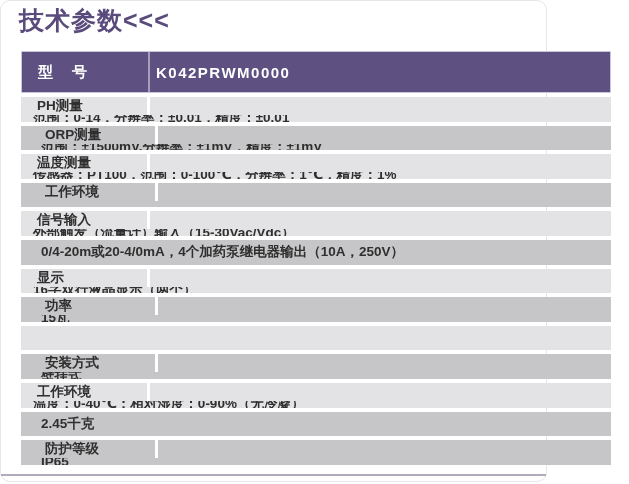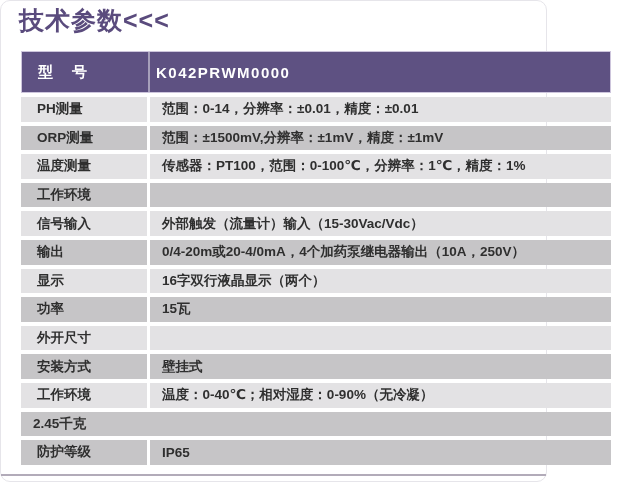--- a/index.html
+++ b/index.html
@@ -28,28 +28,28 @@
     height:40px; background:var(--header-bg,#5e5182);
     color:var(--header-text,#ffffff);
     border:1px solid #cdc5dc;
   }
   .row.header .cell { font-size:15px; font-weight:bold; }
   .row.header .cell.label {
     width:128px; border-right:2px solid rgba(255,255,255,0.45);
     letter-spacing:2px;
   }
   .row.header .cell.value { letter-spacing:1.5px; padding-left:6px; }
-  .row.data { height:24.6px; }
+  .row.data { height:24.6px;flex-direction:column; }
   .row.data .cell {
     font-size:13.5px; font-weight:bold;
     color:var(--text-color,#2f2f2f);
     white-space:nowrap; overflow:hidden;
   }
   .row.data.light { background:var(--row-light,#e3e2e4); }
-  .row.data.dark  { background:var(--row-dark,#c6c5c7); }
+  .row.data.dark  { background:var(--row-dark,#c6c5c7);padding-left:8px; }
   .bottom-line {
     position:absolute; left:0; right:0; top:473px; height:2px;
     background:var(--divider,#b2abb9);
   }
 </style>
 </head>
 <body>
 
 <div class="page">
   <h1 class="title">技术参数&lt;&lt;&lt;</h1>
@@ -78,36 +78,34 @@
   <div class="row data dark">
     <div class="cell label">工作环境</div>
   </div>
 
   <div class="row data light">
     <div class="cell label">信号输入</div>
     <div class="cell value">外部触发（流量计）输入（15-30Vac/Vdc）</div>
   </div>
 
   <div class="row data dark">
-    <div class="cell label">输出</div>
     <div class="cell value">0/4-20m或20-4/0mA，4个加药泵继电器输出（10A，250V）</div>
   </div>
 
   <div class="row data light">
     <div class="cell label">显示</div>
     <div class="cell value">16字双行液晶显示（两个）</div>
   </div>
 
   <div class="row data dark">
     <div class="cell label">功率</div>
     <div class="cell value">15瓦</div>
   </div>
 
   <div class="row data light">
-    <div class="cell label">外开尺寸</div>
   </div>
 
   <div class="row data dark">
     <div class="cell label">安装方式</div>
     <div class="cell value">壁挂式</div>
   </div>
 
   <div class="row data light">
     <div class="cell label">工作环境</div>
     <div class="cell value">温度：0-40℃；相对湿度：0-90%（无冷凝）</div>

